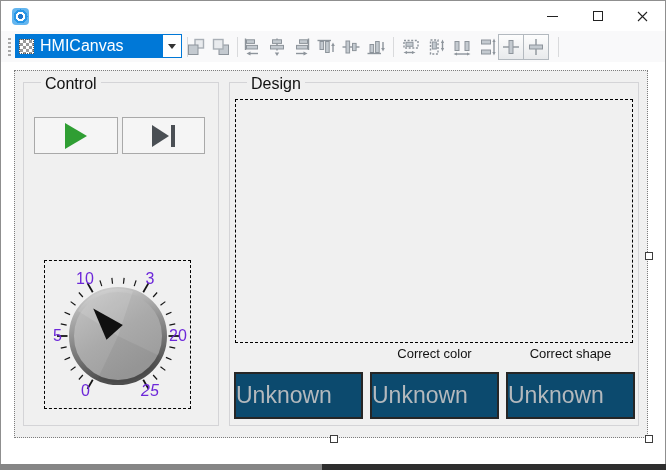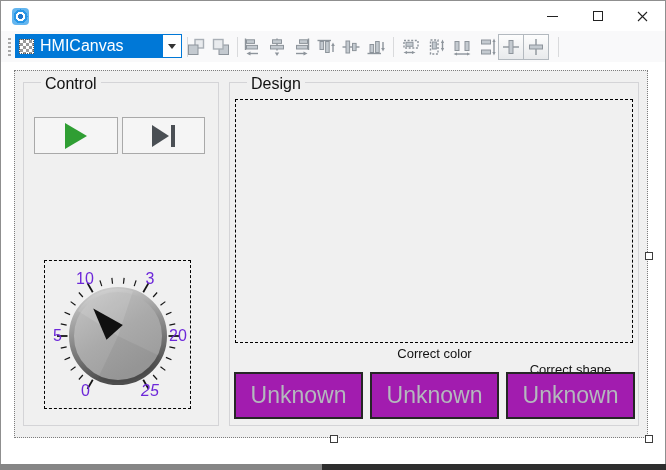--- a/index.html
+++ b/index.html
@@ -52,22 +52,22 @@
   .step-tri { width:0; height:0; border-top:11px solid transparent; border-bottom:11px solid transparent; border-left:17px solid #4a4f54; }
   .step-bar { width:4px; height:22px; background:#4a4f54; }
 
   .knob-label { position:absolute; left:102px; top:168px; transform:translateX(-50%); font-size:13px; white-space:nowrap; color:#111; }
   .knob-box { position:absolute; left:29px; top:189px; width:147px; height:149px; border:1px dashed #000; }
   .knob-svg { position:absolute; left:22.5px; top:184.5px; width:160px; height:160px; pointer-events:none; }
   .scale-lbl { position:absolute; transform:translate(-50%,-50%); font-size:16px; color:#6d28d9; }
 
   .picturebox { position:absolute; left:220px; top:28px; width:398px; height:244px; border:1px dashed #000; }
   .ind-label { position:absolute; top:275px; width:129px; text-align:center; font-size:13px; color:#111; }
-  .ind-panel { position:absolute; top:301px; width:129px; height:47px; background:#a21caf; border:2px solid #262626;
-               display:flex; align-items:center; justify-content:center; }
+  .ind-panel { position:absolute; top:301px; width:129px; height:47px; background:#0c4a6e; border:2px solid #262626;
+               display:flex; align-items:center; justify-content:flex-start; }
   .ind-value { font-size:23px; color:#b4b9bd; }
 
   .handle { position:absolute; width:8px; height:8px; background:#ffffff; border:1px solid #3d3d3d; }
 
   
   .strip-l { position:absolute; left:0; top:464px; width:322px; height:6px; background:#868686; }
   .strip-r { position:absolute; left:322px; top:464px; width:344px; height:6px; background:#2e2e2e; }
 </style>
 </head>
 <body>
@@ -298,21 +298,21 @@
         <span class="scale-lbl" style="left:163px; top:264.5px;">20</span>
         <span class="scale-lbl" style="left:135px; top:320px;font-style:italic;">25</span>
 
         <div class="groupbox" style="left:214px; top:11px; width:410px; height:344px;">
           <span class="gb-label">Design</span>
         </div>
 
         <div class="picturebox"></div>
 
         <div class="ind-label" style="left:355px;">Correct color</div>
-        <div class="ind-label" style="left:491px;margin-top:16px;">Correct shape</div>
+        <div class="ind-label" style="left:491px;">Correct shape</div>
 
         <div class="ind-panel" style="left:219px;">
           <span class="ind-value">Unknown</span>
         </div>
         <div class="ind-panel" style="left:355px;">
           <span class="ind-value">Unknown</span>
         </div>
         <div class="ind-panel" style="left:491px;">
           <span class="ind-value">Unknown</span>
         </div>

